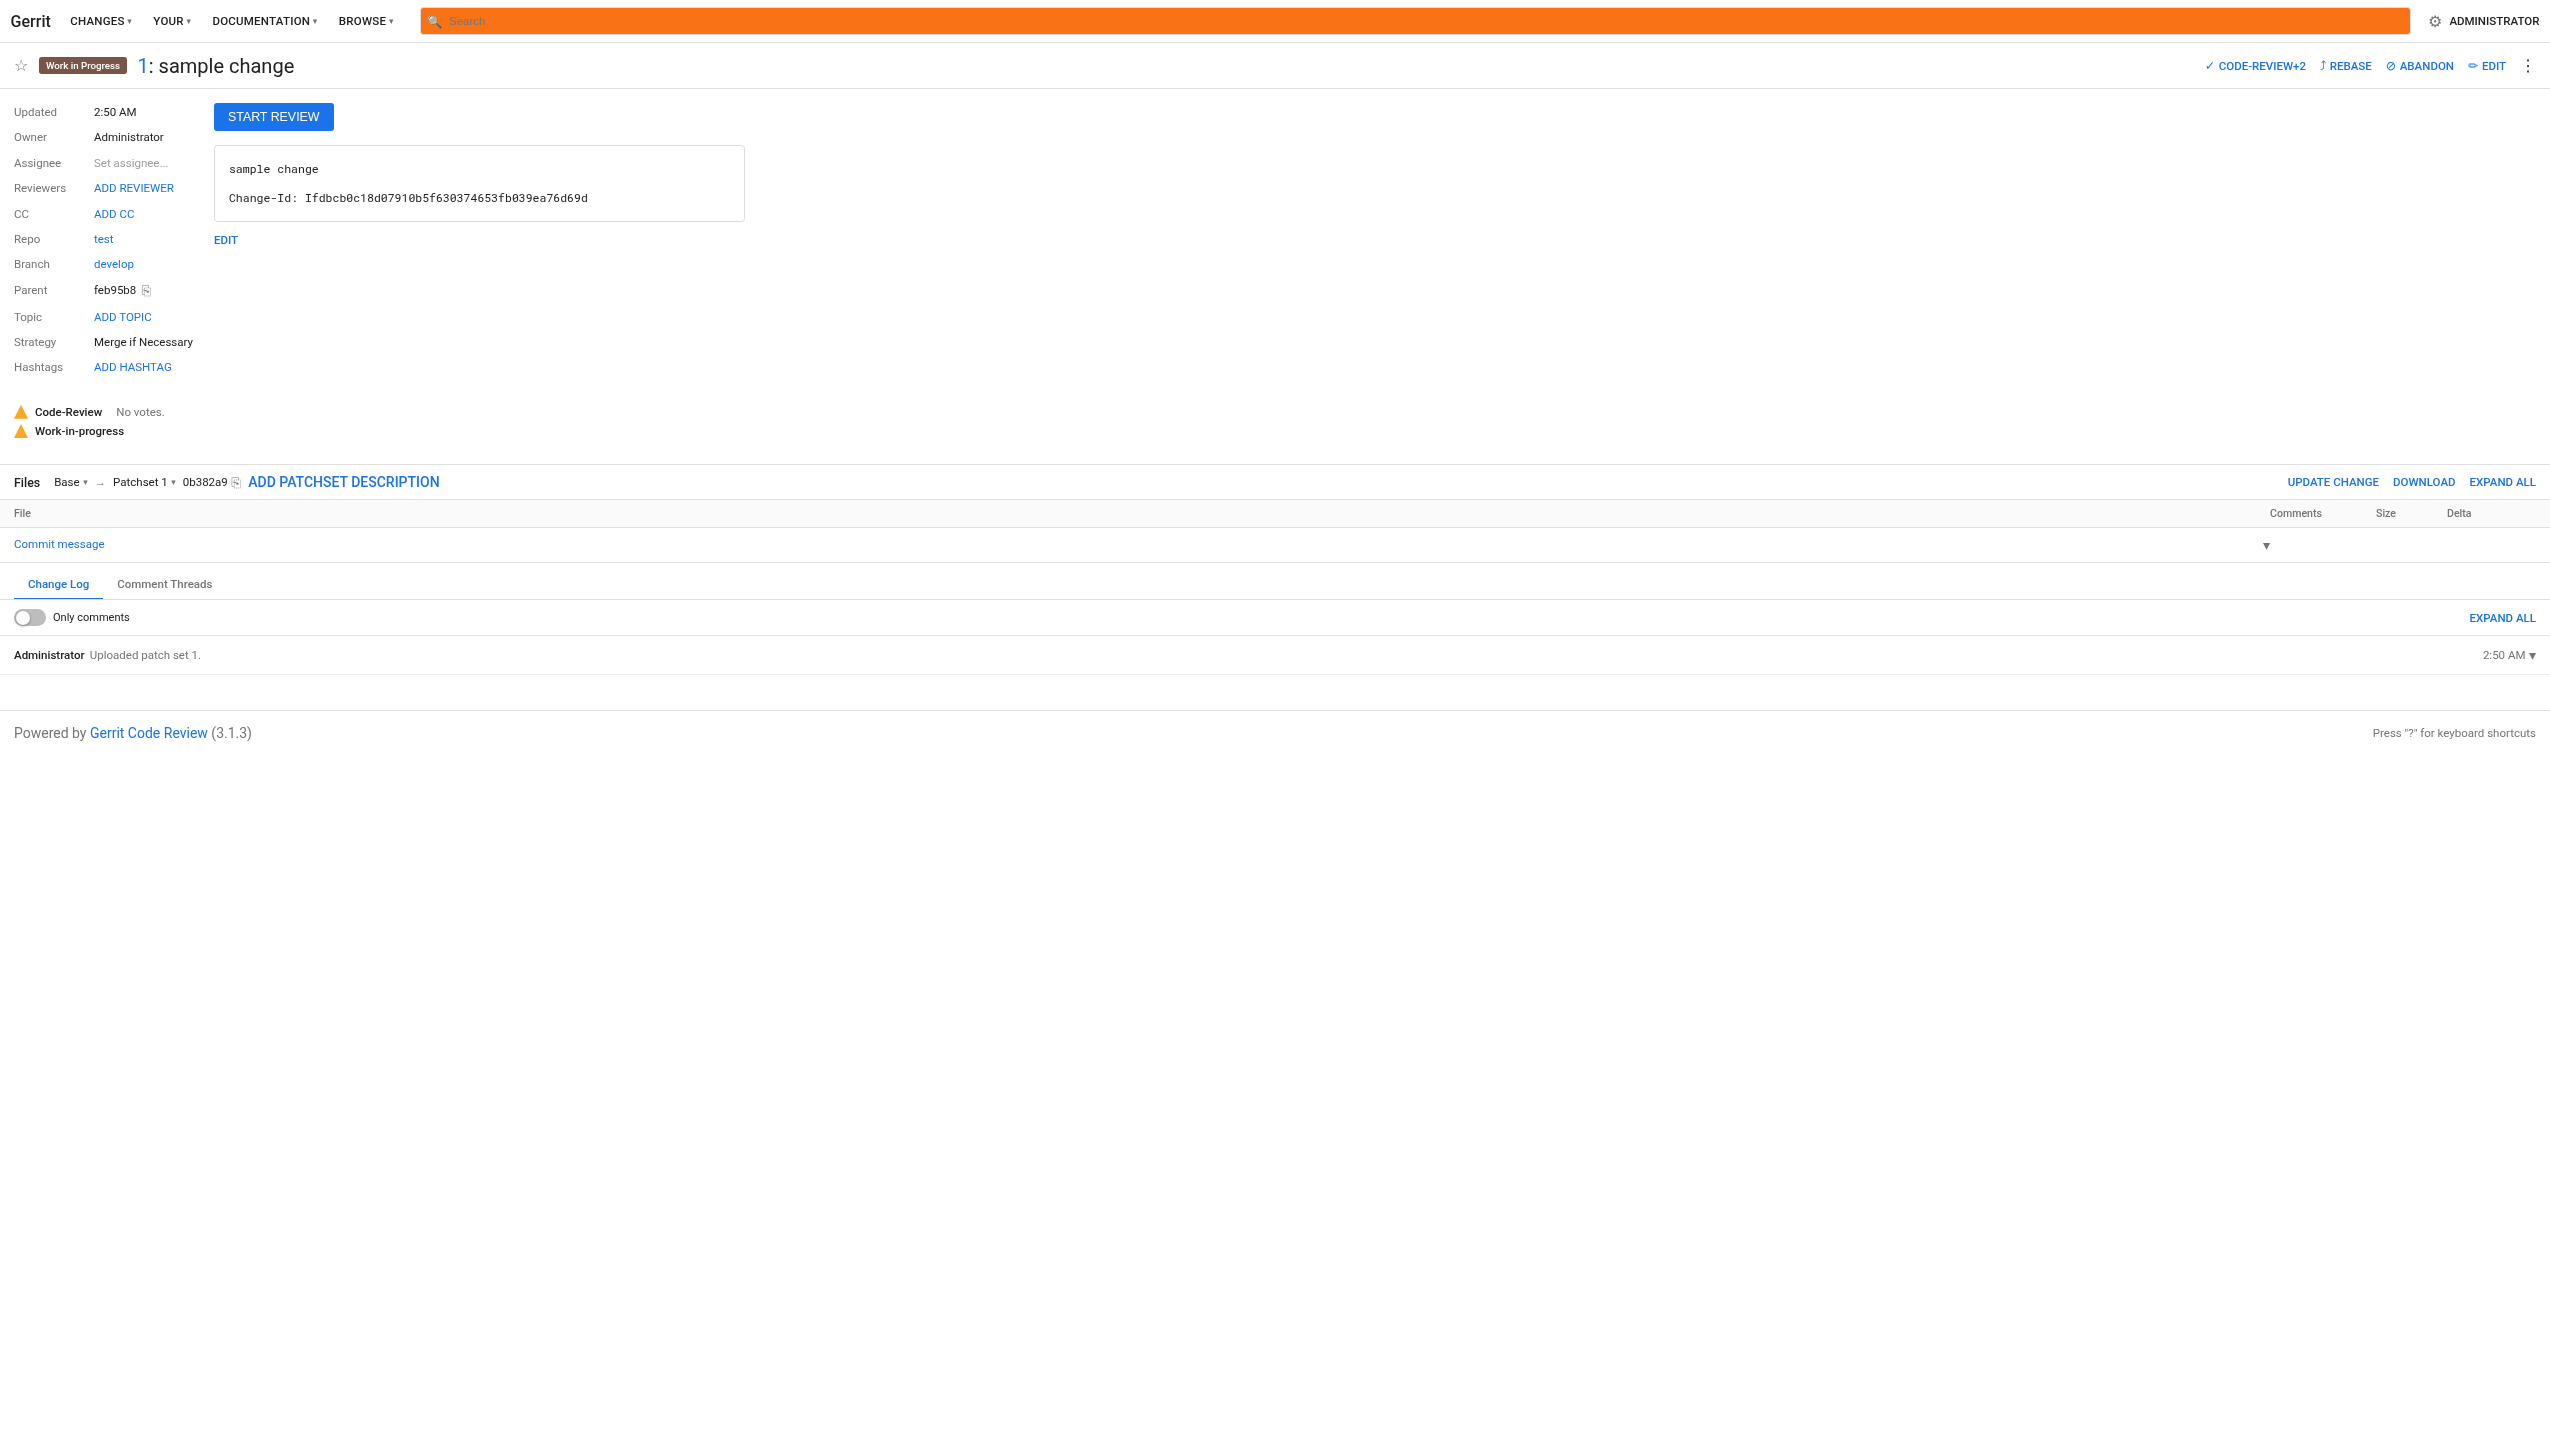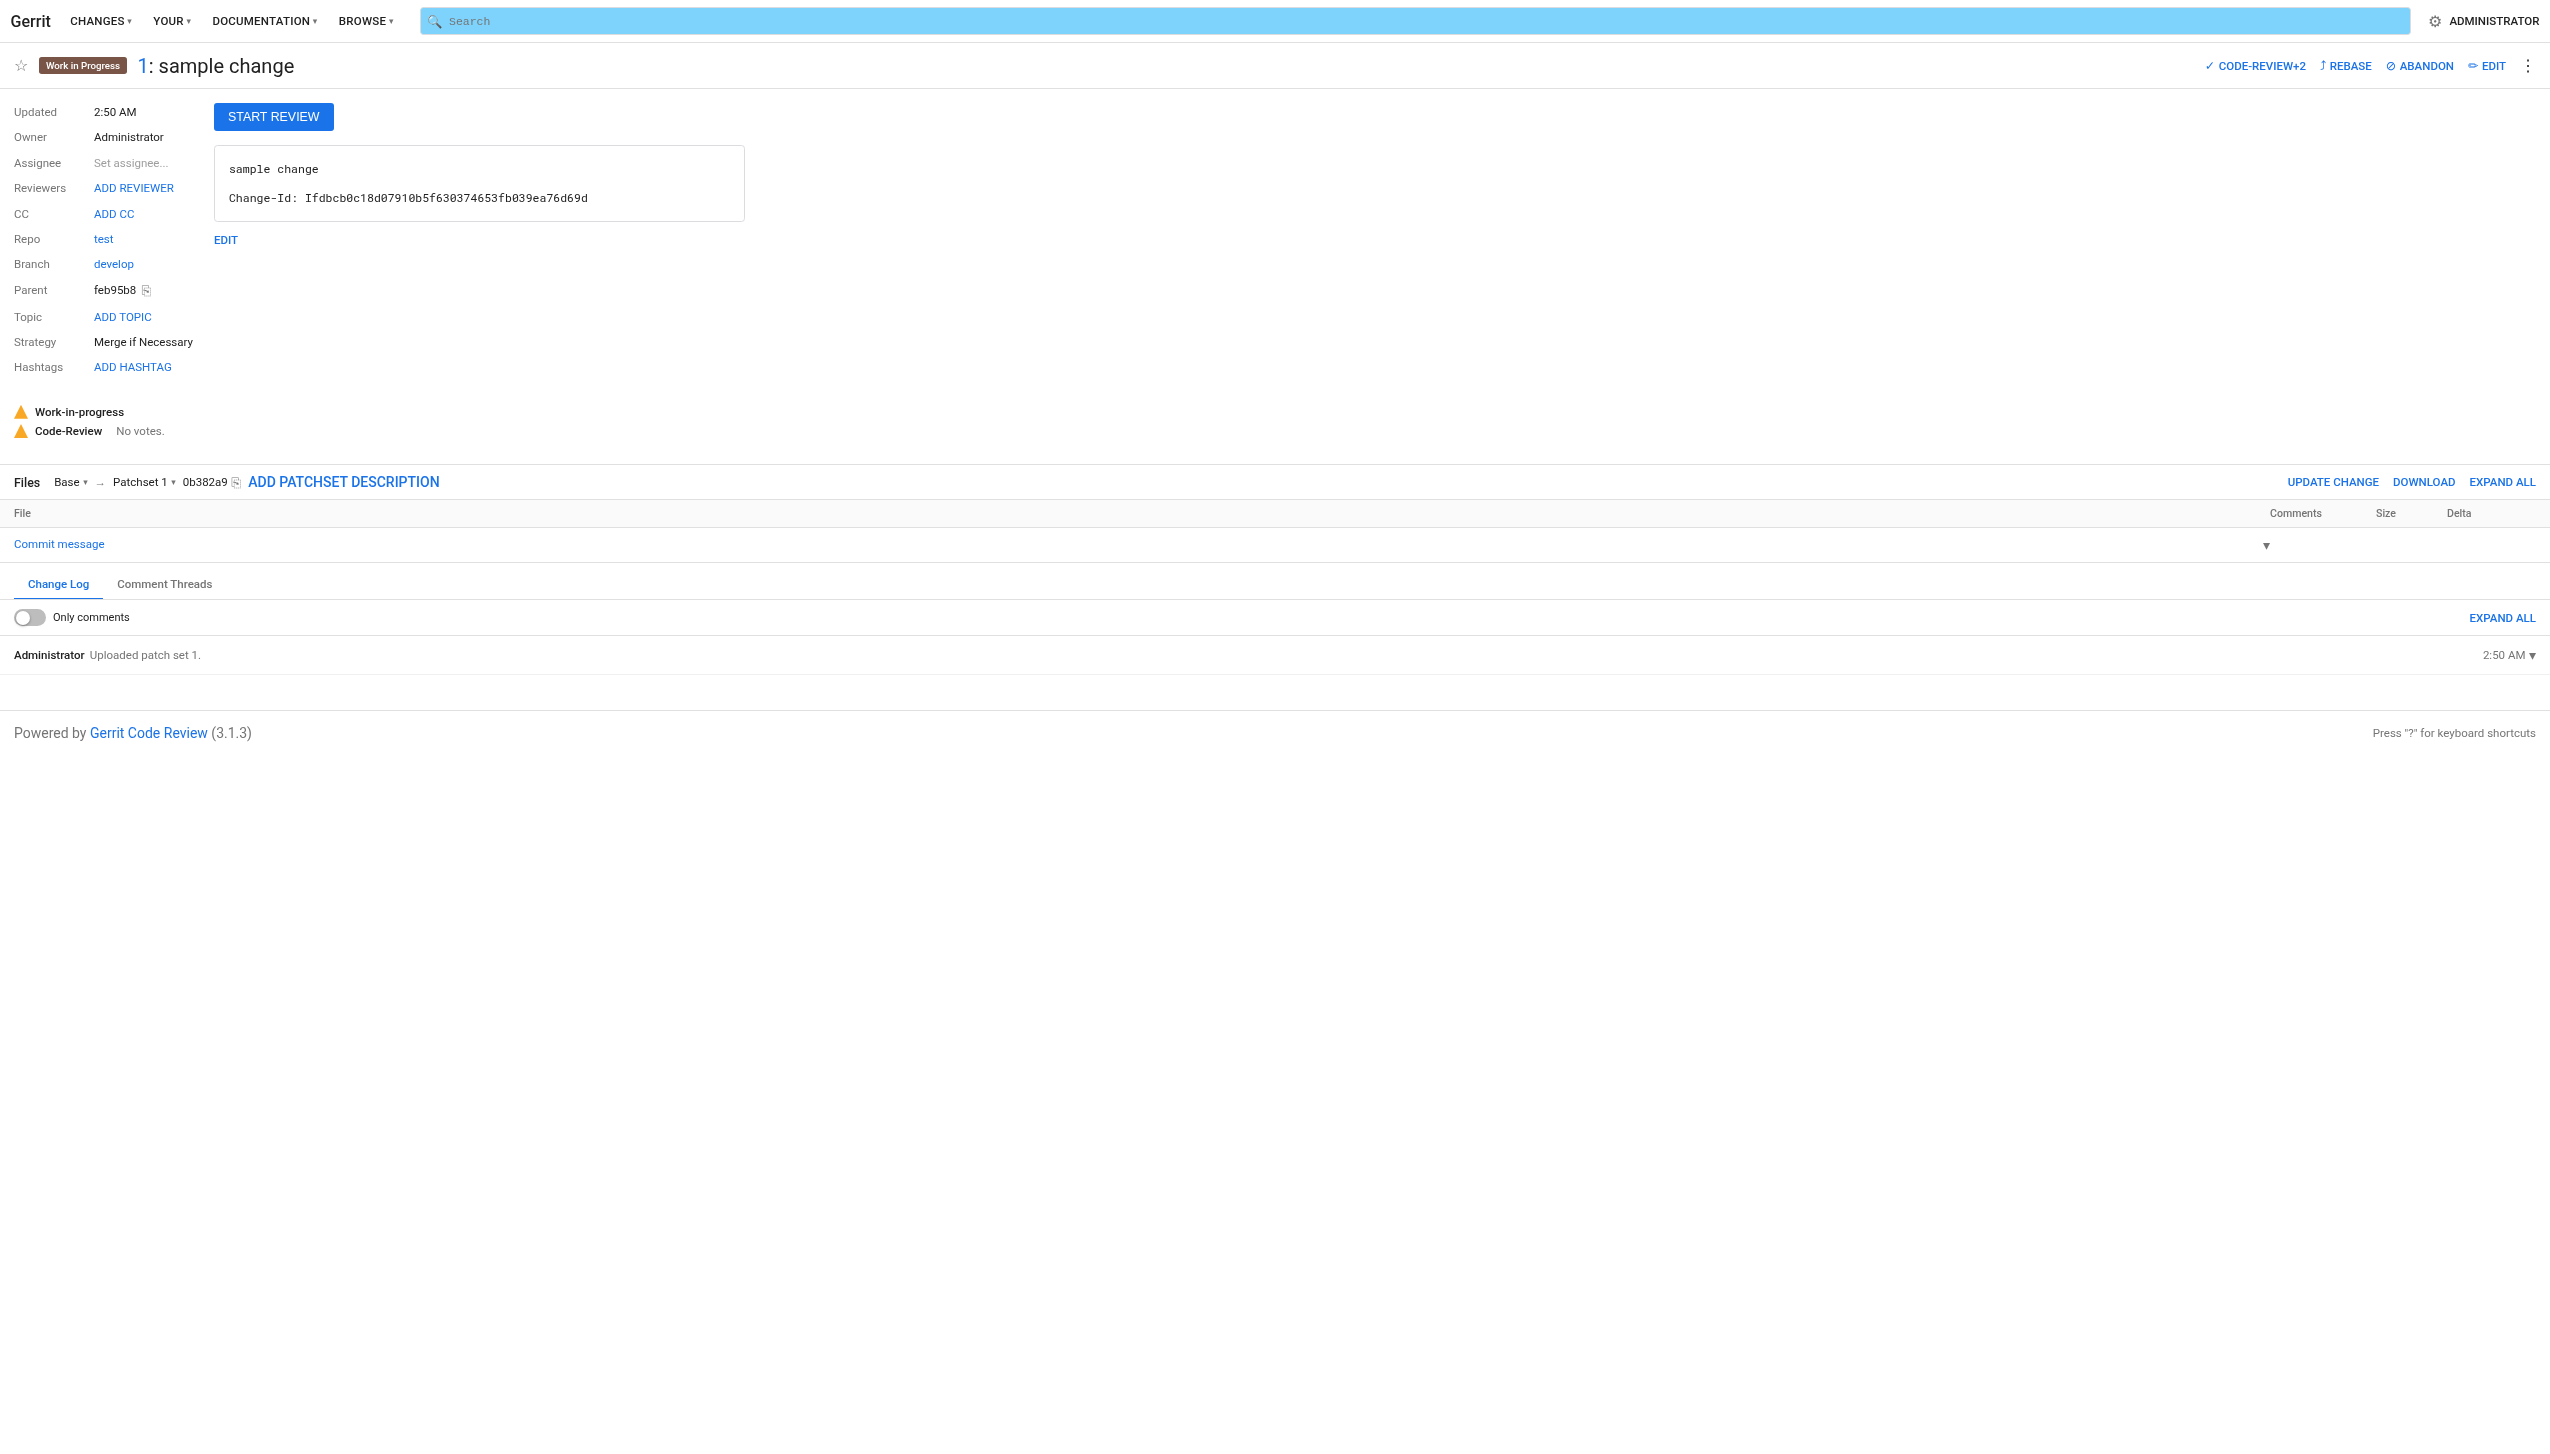--- a/index.html
+++ b/index.html
@@ -40,23 +40,22 @@
       flex: 1;
       margin: 0 14px;
     }
     .nav-search input {
       width: 100%;
       height: 28px;
       border: 0.9px solid #dadce0;
       border-radius: 3.5px;
       padding: 0 10.6px 0 28px;
       font-size: 11.5px;
-      background: #7dd3fc;
+      background: #f97316;
       outline: none;
-      font-family: Liberation Mono, monospace;
     }
     .search-wrap {
       position: relative;
     }
     .search-icon-inner {
       position: absolute;
       left: 7px;
       top: 50%;
       transform: translateY(-50%);
       color: #757575;
@@ -502,26 +501,26 @@
       <div>sample change</div>
       <div style="margin-top:10.6px;">Change-Id: Ifdbcb0c18d07910b5f630374653fb039ea76d69d</div>
     </div>
     <a class="edit-link">EDIT</a>
   </div>
 </div>
 
 <div class="labels-section">
   <div class="label-row">
     <span class="label-icon"></span>
-    <span class="label-name">Work-in-progress</span>
+    <span class="label-name">Code-Review</span>
+    <span class="label-votes">No votes.</span>
   </div>
   <div class="label-row">
     <span class="label-icon"></span>
-    <span class="label-name">Code-Review</span>
-    <span class="label-votes">No votes.</span>
+    <span class="label-name">Work-in-progress</span>
   </div>
 </div>
 
 <div class="files-section">
   <div class="files-header">
     <span class="files-title">Files</span>
     <div class="patchset-select">
       <span class="patchset-label">Base</span>
       <span class="nav-chevron">▾</span>
     </div>

